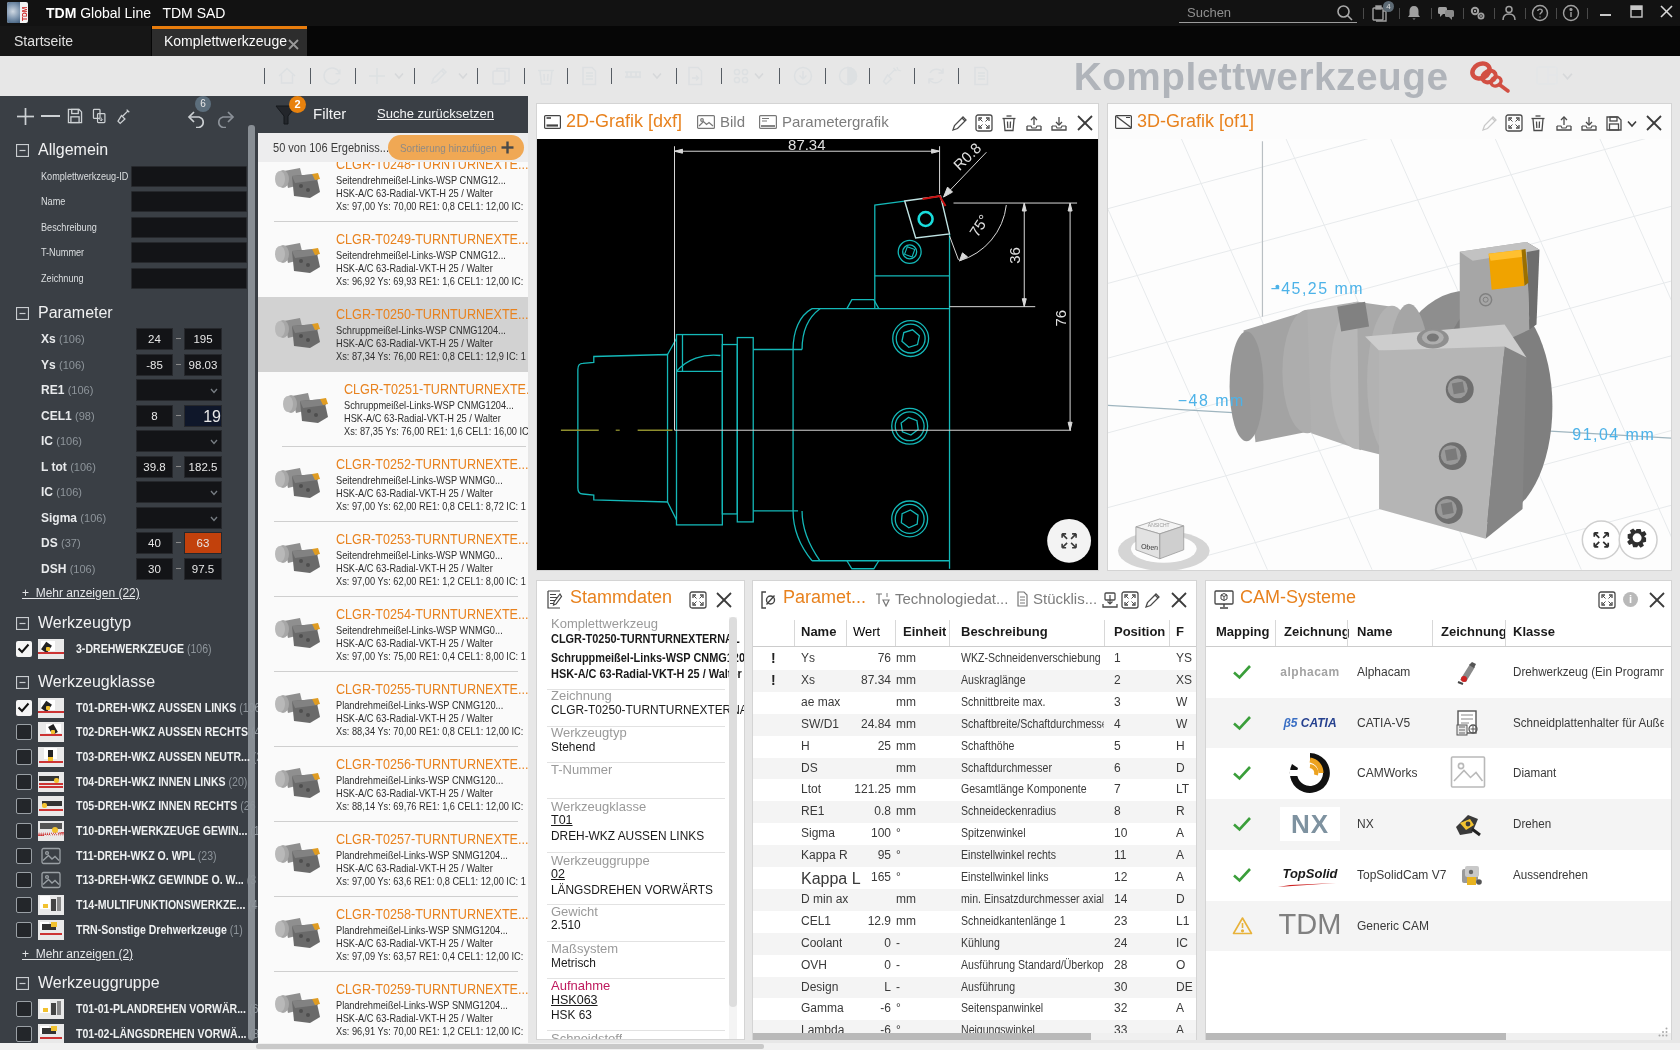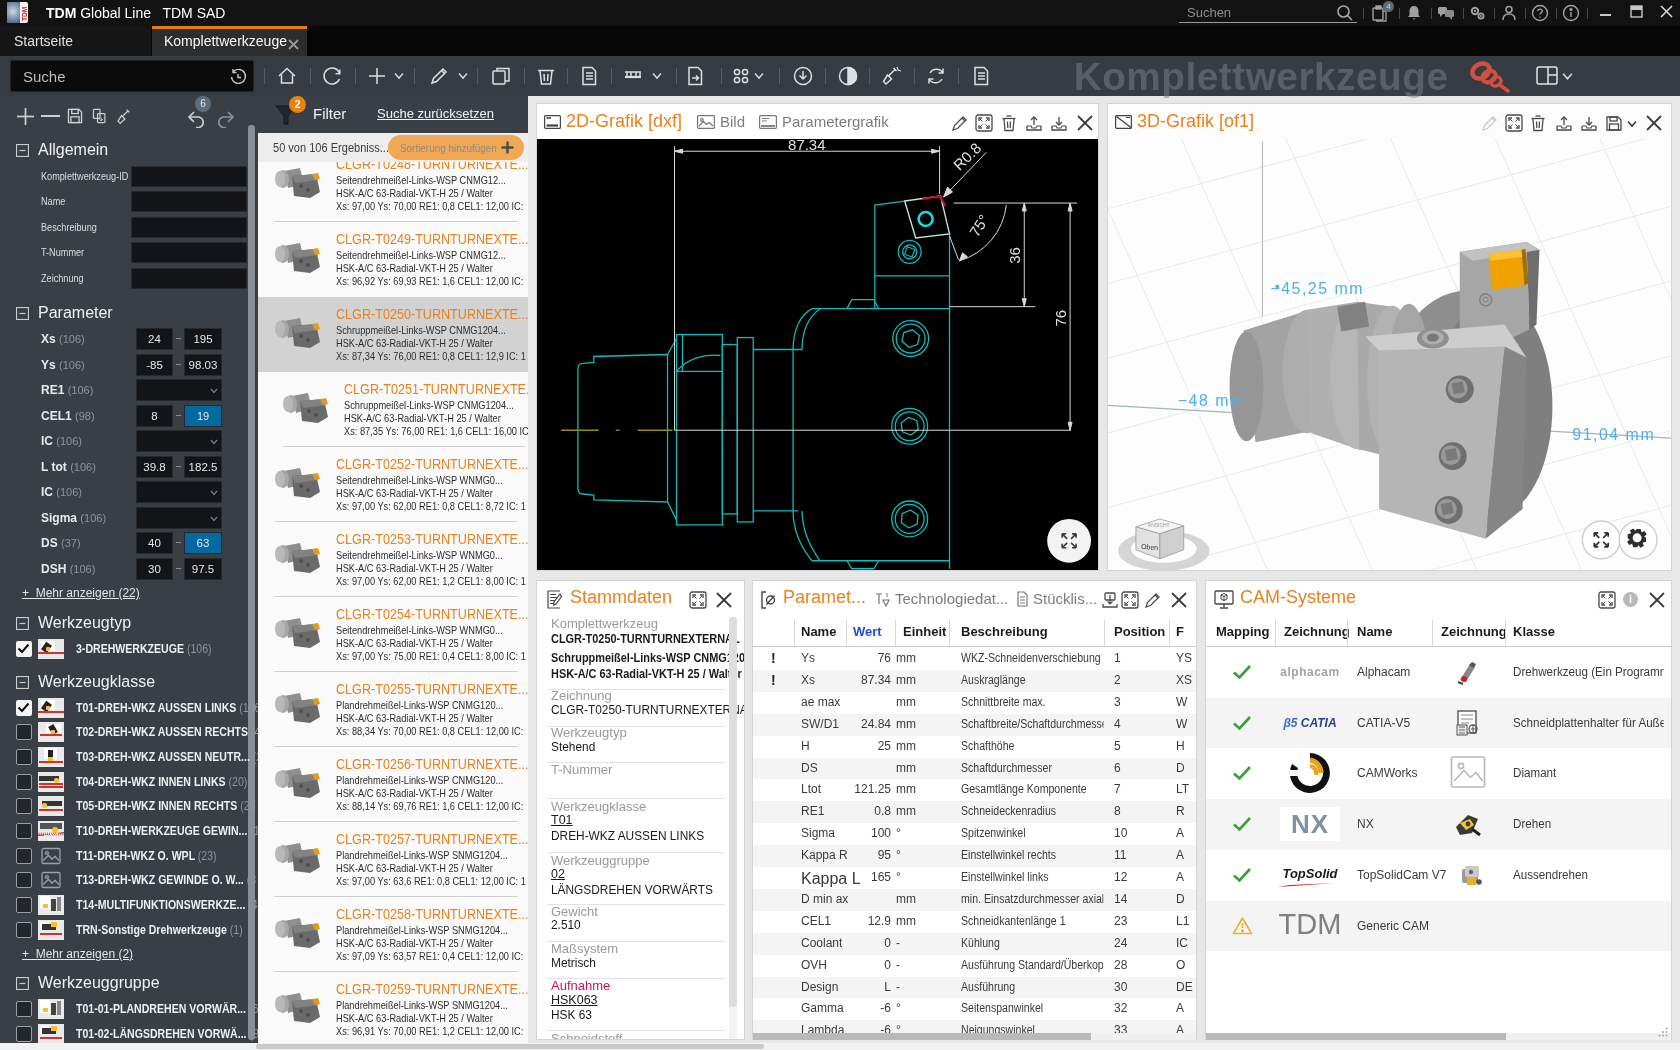--- a/index.html
+++ b/index.html
@@ -81,30 +81,20 @@
  <div class="abs tt" style="left:0;top:0;width:151px;height:30px;background:#161616;color:#e0e0e0;font-size:14px;line-height:30px;padding-left:14px">Startseite</div>
  <div class="abs" style="left:152px;top:0;width:155px;height:30px;background:#2d2d2d;border-top:3px solid #e87c0c">
    <div class="abs tt" style="left:12px;top:4px;font-size:14px;color:#fafafa">Komplettwerkzeuge</div>
    <svg class="abs" style="left:136px;top:10px" width="11" height="11" viewBox="0 0 11 11" stroke="#9a9a9a" stroke-width="1.8">
           <line x1="1" y1="1" x2="10" y2="10"></line>
           <line x1="10" y1="1" x2="1" y2="10"></line>
         </svg>
  </div>
 </div>
 
-<div class="abs" style="left:0;top:56px;width:1680px;height:40px;background:#373c42">
- <div class="abs" style="left:10px;top:4px;width:244px;height:32px;background:#0b0b0c;border:1px solid #222;border-radius:2px">
-   <div class="abs tt" style="left:12px;top:7px;font-size:15px;color:#bdbdbd">Suche</div>
-   <svg class="abs" style="left:218px;top:7px" width="18" height="18" viewBox="0 0 18 18" fill="none" stroke="#c8c8c8" stroke-width="1.4">
-          <path d="M4 4 A7 7 0 1 1 2.5 9"></path>
-          <path d="M4 1 L4 4.5 L7.5 4.5" fill="none"></path>
-          <path d="M9 6 L9 9.5 L12 9.5"></path>
-        </svg>
- </div>
-</div>
 <div class="abs" style="left:264px;top:68px;width:1px;height:16px;background:#565c63"></div>
     <svg class="abs" style="left:276px;top:65px" width="22" height="22" viewBox="0 0 22 22" fill="none" stroke="#dde0e2" stroke-width="1.5">
       <path d="M3 11 L11 3.5 L19 11"></path>
       <path d="M5.5 9.5 L5.5 18 L16.5 18 L16.5 9.5"></path>
     </svg>
     <div class="abs" style="left:310px;top:68px;width:1px;height:16px;background:#565c63"></div>
     <svg class="abs" style="left:321px;top:65px" width="22" height="22" viewBox="0 0 22 22" fill="none" stroke="#dde0e2" stroke-width="1.5">
       <path d="M18.5 8 A8 8 0 1 0 18.5 14"></path>
       <path d="M19 4.5 L18.8 8.8 L14.5 8.6" stroke-width="1.4"></path>
     </svg>
@@ -270,21 +260,21 @@
       <div class="abs" style="left:176px;top:268px;width:5px;height:1px;background:#8a8a8a"></div>
       <div class="abs" style="left:184px;top:258px;width:38px;height:22px;background:#131417;border:1px solid #26282c;color:#e8e8e8;font-size:11.5px;text-align:center;line-height:21px">98.03</div>
       <div class="abs tt" style="left:41px;top:287px;font-size:12px;color:#e8eaec"><b>RE1</b> <span style="color:#8e959b;font-size:11px">(106)</span></div>
       <div class="abs" style="left:136px;top:283px;width:86px;height:22px;background:#131417;border:1px solid #26282c"></div>
       <svg class="abs" style="left:210px;top:292px" width="8" height="6" viewBox="0 0 8 6" fill="none" stroke="#777d83" stroke-width="1.3">
         <path d="M1 1 L4 4.5 L7 1"></path>
       </svg>
       <div class="abs tt" style="left:41px;top:313px;font-size:12px;color:#e8eaec"><b>CEL1</b> <span style="color:#8e959b;font-size:11px">(98)</span></div>
       <div class="abs" style="left:136px;top:309px;width:37px;height:22px;background:#131417;border:1px solid #26282c;color:#e8e8e8;font-size:11.5px;text-align:center;line-height:21px">8</div>
       <div class="abs" style="left:176px;top:319px;width:5px;height:1px;background:#8a8a8a"></div>
-      <div class="abs" style="left:184px;top:309px;width:38px;height:22px;background:#0369a1;border:1px solid #26282c;color:#e8e8e8;font-size:11px;text-align:center;line-height:21px">19</div>
+      <div class="abs" style="left:184px;top:309px;width:38px;height:22px;background:#0f172a;border:1px solid #26282c;color:#e8e8e8;font-size:16px;text-align:right;line-height:21px">19</div>
       <div class="abs tt" style="left:41px;top:338px;font-size:12px;color:#e8eaec"><b>IC</b> <span style="color:#8e959b;font-size:11px">(106)</span></div>
       <div class="abs" style="left:136px;top:334px;width:86px;height:22px;background:#131417;border:1px solid #26282c"></div>
       <svg class="abs" style="left:210px;top:343px" width="8" height="6" viewBox="0 0 8 6" fill="none" stroke="#777d83" stroke-width="1.3">
         <path d="M1 1 L4 4.5 L7 1"></path>
       </svg>
       <div class="abs tt" style="left:41px;top:364px;font-size:12px;color:#e8eaec"><b>L tot</b> <span style="color:#8e959b;font-size:11px">(106)</span></div>
       <div class="abs" style="left:136px;top:360px;width:37px;height:22px;background:#131417;border:1px solid #26282c;color:#e8e8e8;font-size:11.5px;text-align:center;line-height:21px">39.8</div>
       <div class="abs" style="left:176px;top:370px;width:5px;height:1px;background:#8a8a8a"></div>
       <div class="abs" style="left:184px;top:360px;width:38px;height:22px;background:#131417;border:1px solid #26282c;color:#e8e8e8;font-size:11.5px;text-align:center;line-height:21px">182.5</div>
       <div class="abs tt" style="left:41px;top:389px;font-size:12px;color:#e8eaec"><b>IC</b> <span style="color:#8e959b;font-size:11px">(106)</span></div>
@@ -293,21 +283,21 @@
         <path d="M1 1 L4 4.5 L7 1"></path>
       </svg>
       <div class="abs tt" style="left:41px;top:415px;font-size:12px;color:#e8eaec"><b>Sigma</b> <span style="color:#8e959b;font-size:11px">(106)</span></div>
       <div class="abs" style="left:136px;top:411px;width:86px;height:22px;background:#131417;border:1px solid #26282c"></div>
       <svg class="abs" style="left:210px;top:420px" width="8" height="6" viewBox="0 0 8 6" fill="none" stroke="#777d83" stroke-width="1.3">
         <path d="M1 1 L4 4.5 L7 1"></path>
       </svg>
       <div class="abs tt" style="left:41px;top:440px;font-size:12px;color:#e8eaec"><b>DS</b> <span style="color:#8e959b;font-size:11px">(37)</span></div>
       <div class="abs" style="left:136px;top:436px;width:37px;height:22px;background:#131417;border:1px solid #26282c;color:#e8e8e8;font-size:11.5px;text-align:center;line-height:21px">40</div>
       <div class="abs" style="left:176px;top:446px;width:5px;height:1px;background:#8a8a8a"></div>
-      <div class="abs" style="left:184px;top:436px;width:38px;height:22px;background:#0369a1;border:1px solid #26282c;color:#e8e8e8;font-size:11.5px;text-align:center;line-height:21px">63</div>
+      <div class="abs" style="left:184px;top:436px;width:38px;height:22px;background:#c2410c;border:1px solid #26282c;color:#e8e8e8;font-size:11.5px;text-align:center;line-height:21px">63</div>
       <div class="abs tt" style="left:41px;top:466px;font-size:12px;color:#e8eaec"><b>DSH</b> <span style="color:#8e959b;font-size:11px">(106)</span></div>
       <div class="abs" style="left:136px;top:462px;width:37px;height:22px;background:#131417;border:1px solid #26282c;color:#e8e8e8;font-size:11.5px;text-align:center;line-height:21px">30</div>
       <div class="abs" style="left:176px;top:472px;width:5px;height:1px;background:#8a8a8a"></div>
       <div class="abs" style="left:184px;top:462px;width:38px;height:22px;background:#131417;border:1px solid #26282c;color:#e8e8e8;font-size:11.5px;text-align:center;line-height:21px">97.5</div>
       <div class="abs tt" style="left:22px;top:490px;font-size:12px;color:#e4e6e8;text-decoration:underline">+&nbsp; Mehr anzeigen (22)</div>
       <svg class="abs" style="left:16px;top:521px" width="13" height="13" viewBox="0 0 13 13" fill="none" stroke="#c9cdd0" stroke-width="1.2">
         <rect x="0.5" y="0.5" width="12" height="12"></rect>
         <line x1="3.5" y1="6.5" x2="9.5" y2="6.5"></line>
       </svg>
 <div class="abs tt" style="left:38px;top:518px;font-size:16px;color:#f0f1f2">Werkzeugtyp</div>
@@ -928,21 +918,21 @@
       <svg class="abs" style="left:391px;top:10px" width="18" height="18" viewBox="0 0 18 18" fill="none" stroke="#4a4a4a" stroke-width="1.3">
         <path d="M2 16 L3.5 11.5 L12 3 L15 6 L6.5 14.5 Z"></path>
         <line x1="11" y1="4" x2="14" y2="7"></line>
       </svg>
       <svg class="abs" style="left:417px;top:10px" width="18" height="18" viewBox="0 0 18 18" fill="none" stroke="#3c3c3c" stroke-width="1.8">
         <line x1="2" y1="2" x2="16" y2="16"></line>
         <line x1="16" y1="2" x2="2" y2="16"></line>
       </svg>
       <div class="abs" style="left:0;top:36px;width:443px;height:30px;background:#fff;border-bottom:1px solid #ccc">
         <div class="abs tt" style="left:48px;top:7px;font-size:13px;font-weight:bold;color:#1a1a1a">Name</div>
-        <div class="abs tt" style="left:100px;top:7px;font-size:13px;font-weight:bold;color:#1d4ed8">Wert</div>
+        <div class="abs tt" style="left:100px;top:7px;font-size:13px;font-weight:normal;color:#000000">Wert</div>
         <div class="abs tt" style="left:150px;top:7px;font-size:13px;font-weight:bold;color:#1a1a1a">Einheit</div>
         <div class="abs tt" style="left:208px;top:7px;font-size:13px;font-weight:bold;color:#1a1a1a">Beschreibung</div>
         <div class="abs tt" style="left:361px;top:7px;font-size:13px;font-weight:bold;color:#1a1a1a">Position</div>
         <div class="abs tt" style="left:423px;top:7px;font-size:13px;font-weight:bold;color:#1a1a1a">F</div>
         <div class="abs" style="left:41px;top:3px;width:1px;height:26px;background:#d8d8d8"></div>
         <div class="abs" style="left:93px;top:3px;width:1px;height:26px;background:#d8d8d8"></div>
         <div class="abs" style="left:142px;top:3px;width:1px;height:26px;background:#d8d8d8"></div>
         <div class="abs" style="left:196px;top:3px;width:1px;height:26px;background:#d8d8d8"></div>
         <div class="abs" style="left:351px;top:3px;width:1px;height:26px;background:#d8d8d8"></div>
         <div class="abs" style="left:416px;top:3px;width:1px;height:26px;background:#d8d8d8"></div>

